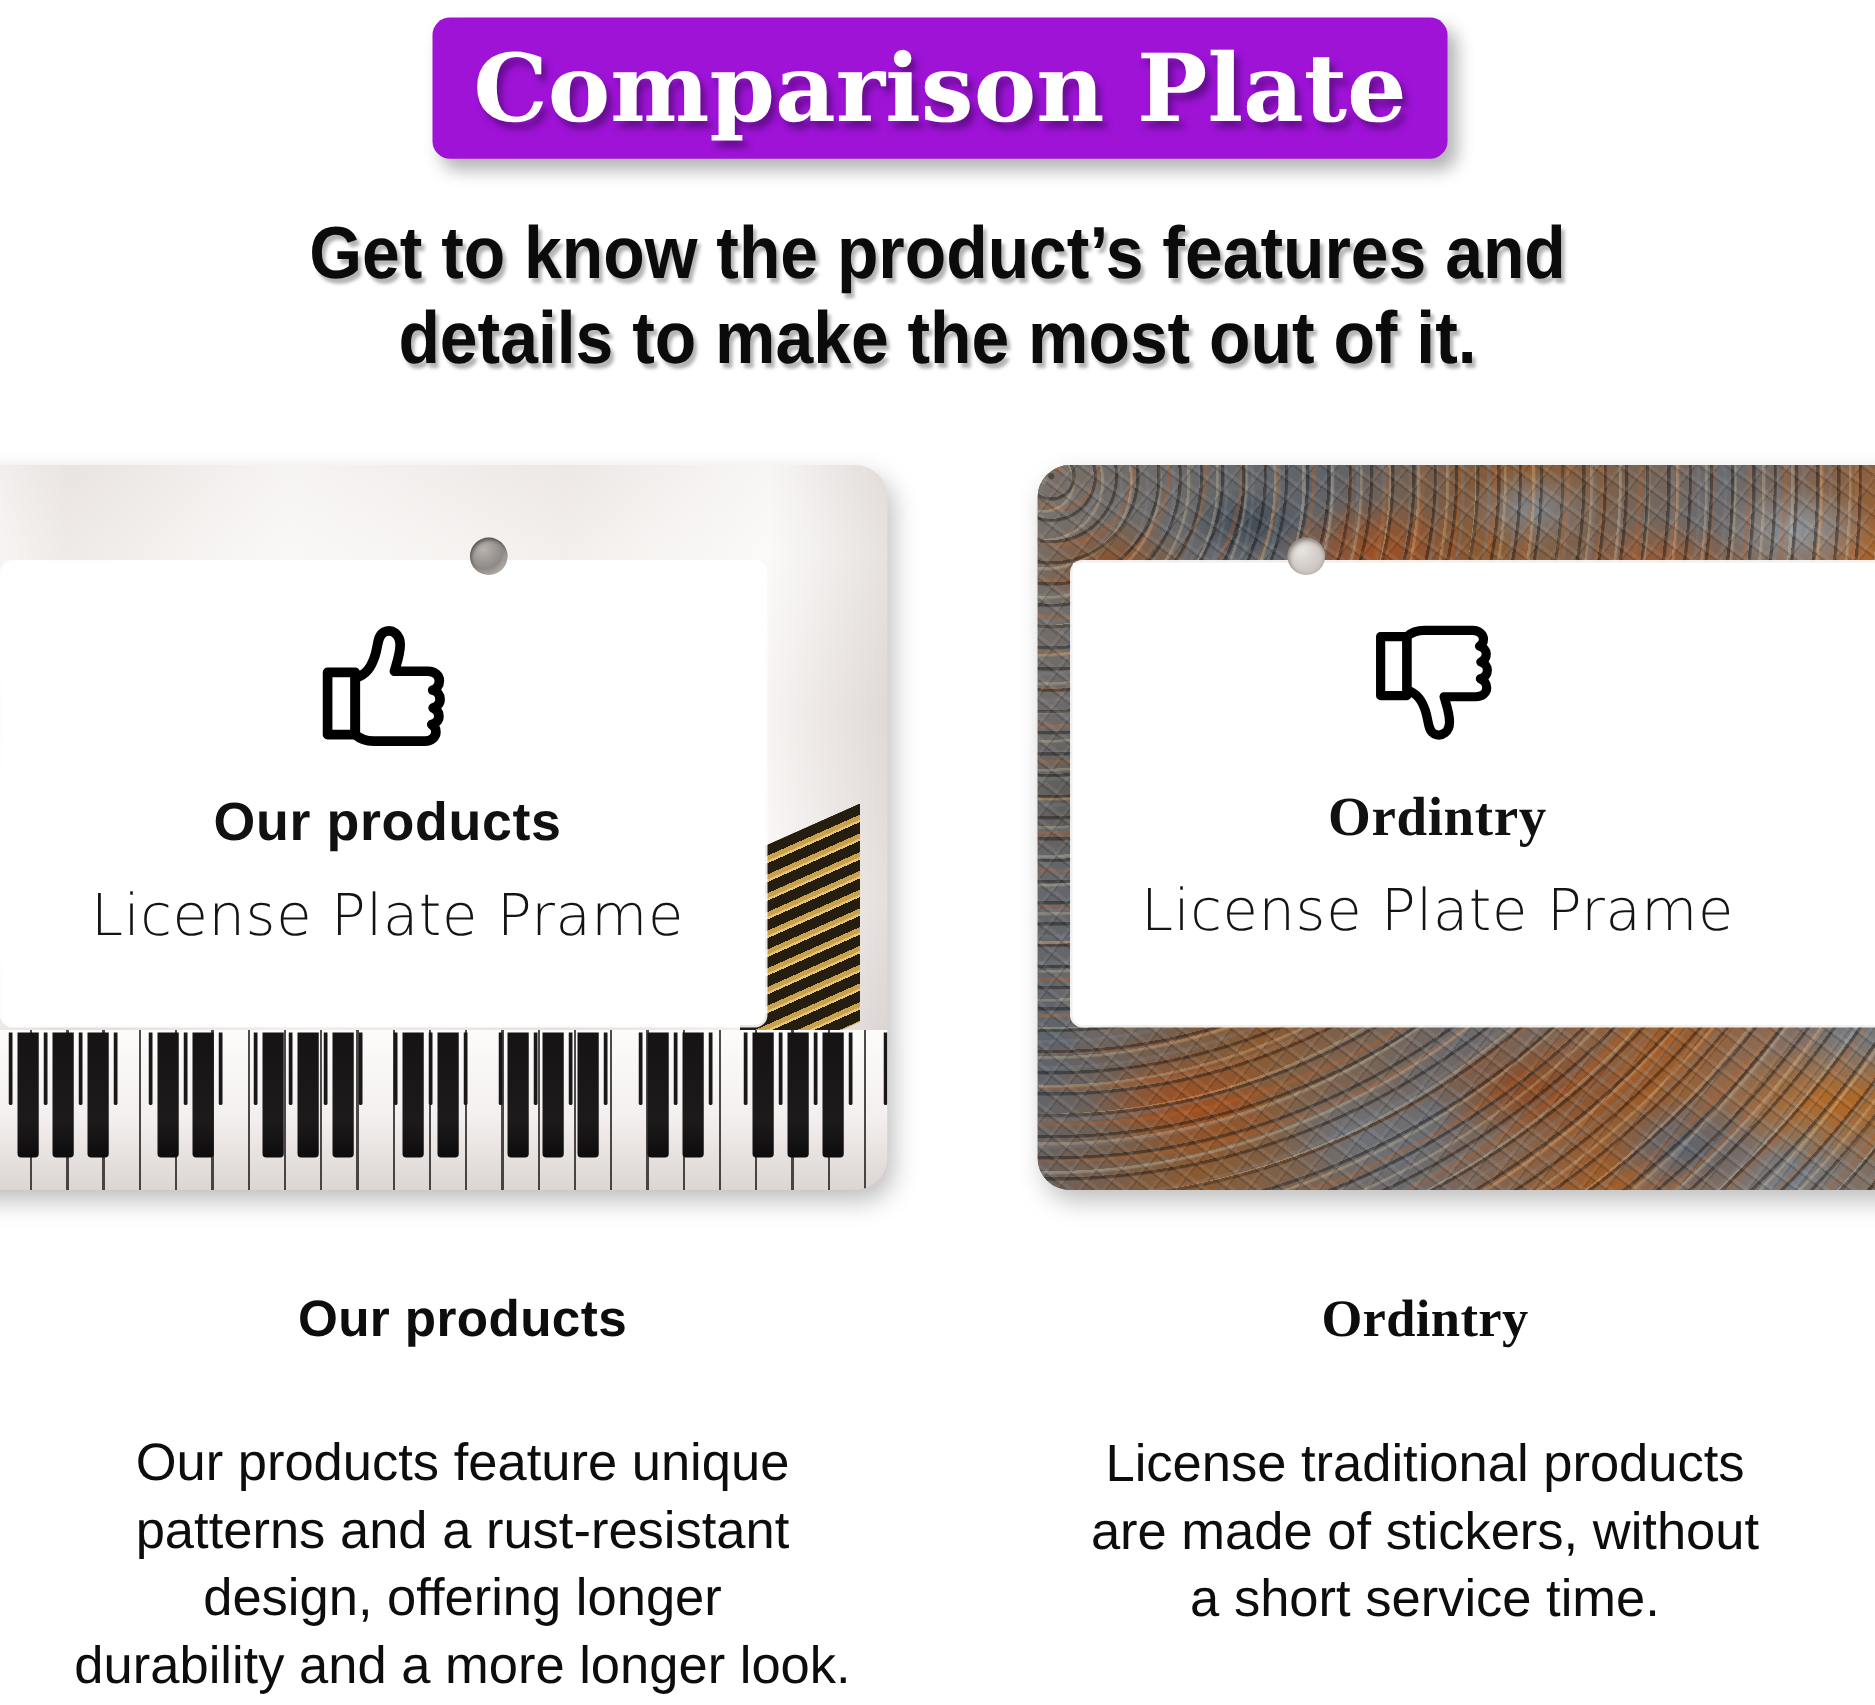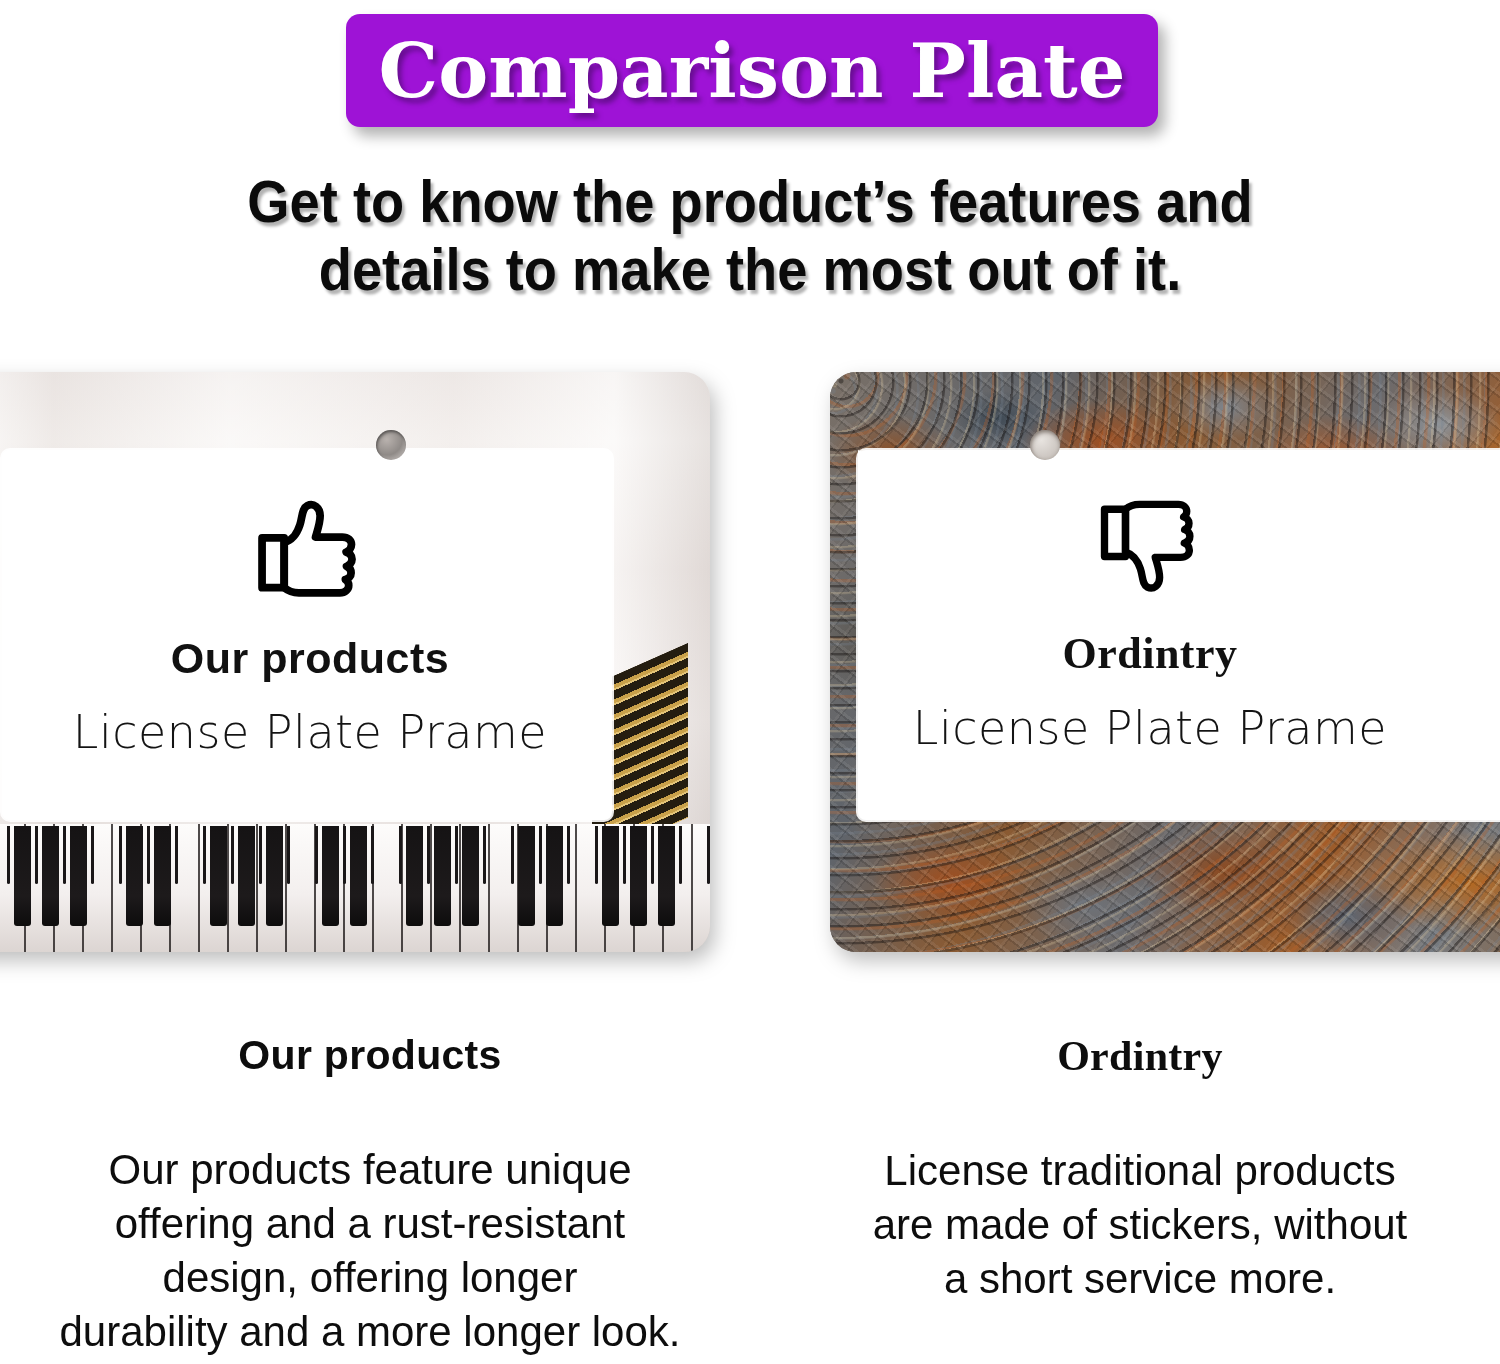--- a/index.html
+++ b/index.html
@@ -412,26 +412,26 @@
       </div>
 
     </div>
   </div>
 </div>
 
 <div class="bottom-col" id="bottom-left">
   <div class="col-heading">Our products</div>
   <div class="col-body" id="left-body">
       <span class="b-line">Our products feature unique</span>
-      <span class="b-line">offering and a rust-resistant</span>
+      <span class="b-line">patterns and a rust-resistant</span>
       <span class="b-line">design, offering longer</span>
       <span class="b-line">durability and a more longer look.</span>
     </div>
 </div>
 
 <div class="bottom-col" id="bottom-right">
   <div class="col-heading serif">Ordintry</div>
   <div class="col-body" id="right-body">
       <span class="b-line">License traditional products</span>
       <span class="b-line">are made of stickers, without</span>
-      <span class="b-line">a short service more.</span>
+      <span class="b-line">a short service time.</span>
     </div>
 </div>
 
 </body></html>

